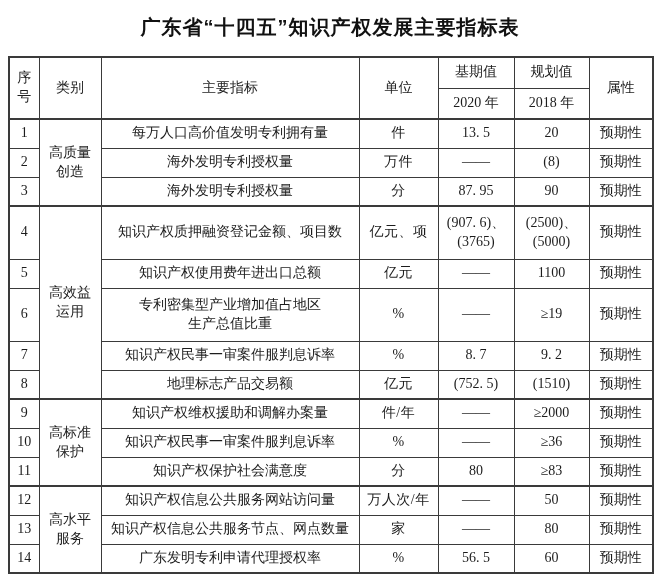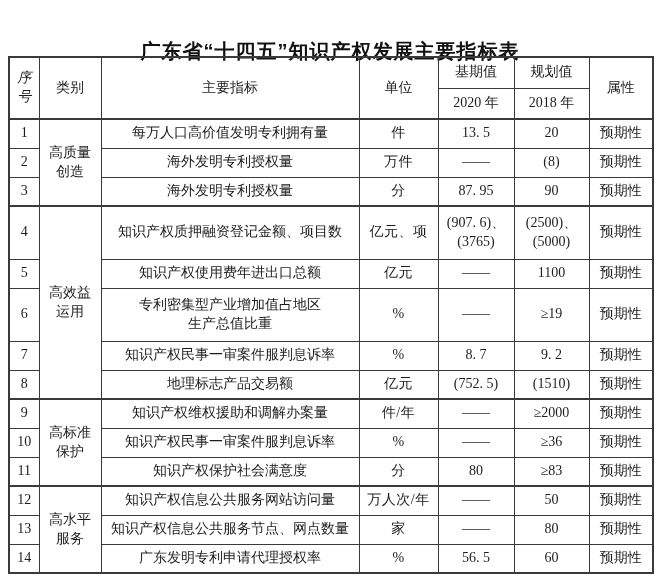--- a/index.html
+++ b/index.html
@@ -14,21 +14,20 @@
     color:var(--text-color);
     font-family:"Liberation Serif","DejaVu Serif",serif;
     position:relative;
   }
   .title{
     position:absolute;top:14px;left:0;width:100%;
     text-align:center;
     font-family:"Liberation Sans","DejaVu Sans",sans-serif;
     font-weight:bold;font-size:20px;letter-spacing:1px;
     color:#111;
-    margin-top:24px;
   }
   table.indicator-table{
     position:absolute;left:8px;top:56px;
     width:644px;
     border-collapse:collapse;
     table-layout:fixed;
     border:2px solid var(--border-color);
     font-size:14px;
   }
   th,td{
@@ -40,21 +39,21 @@
     color:var(--text-color);
   }
   thead tr{height:31px;}
   tbody tr{height:29px;}
   tbody tr.tall{height:53px;}
   
   tbody tr:first-child td{border-top:2px solid var(--border-color);}
   
   tr.group-end td{border-bottom:2px solid var(--border-color);}
   td.category-cell{border-bottom:2px solid var(--border-color);font-family:Liberation Serif, serif;}
-  th.serial-header{padding:0 7px;word-break:break-all;font-style:italic;}
+  th.serial-header{padding:0 7px;word-break:break-all;}
   td.unit-cell{letter-spacing:0.5px;}
 </style>
 </head>
 <body>
 
 <div class="page">
   <div class="title">广东省“十四五”知识产权发展主要指标表</div>
 
   <table class="indicator-table">
     <colgroup>

